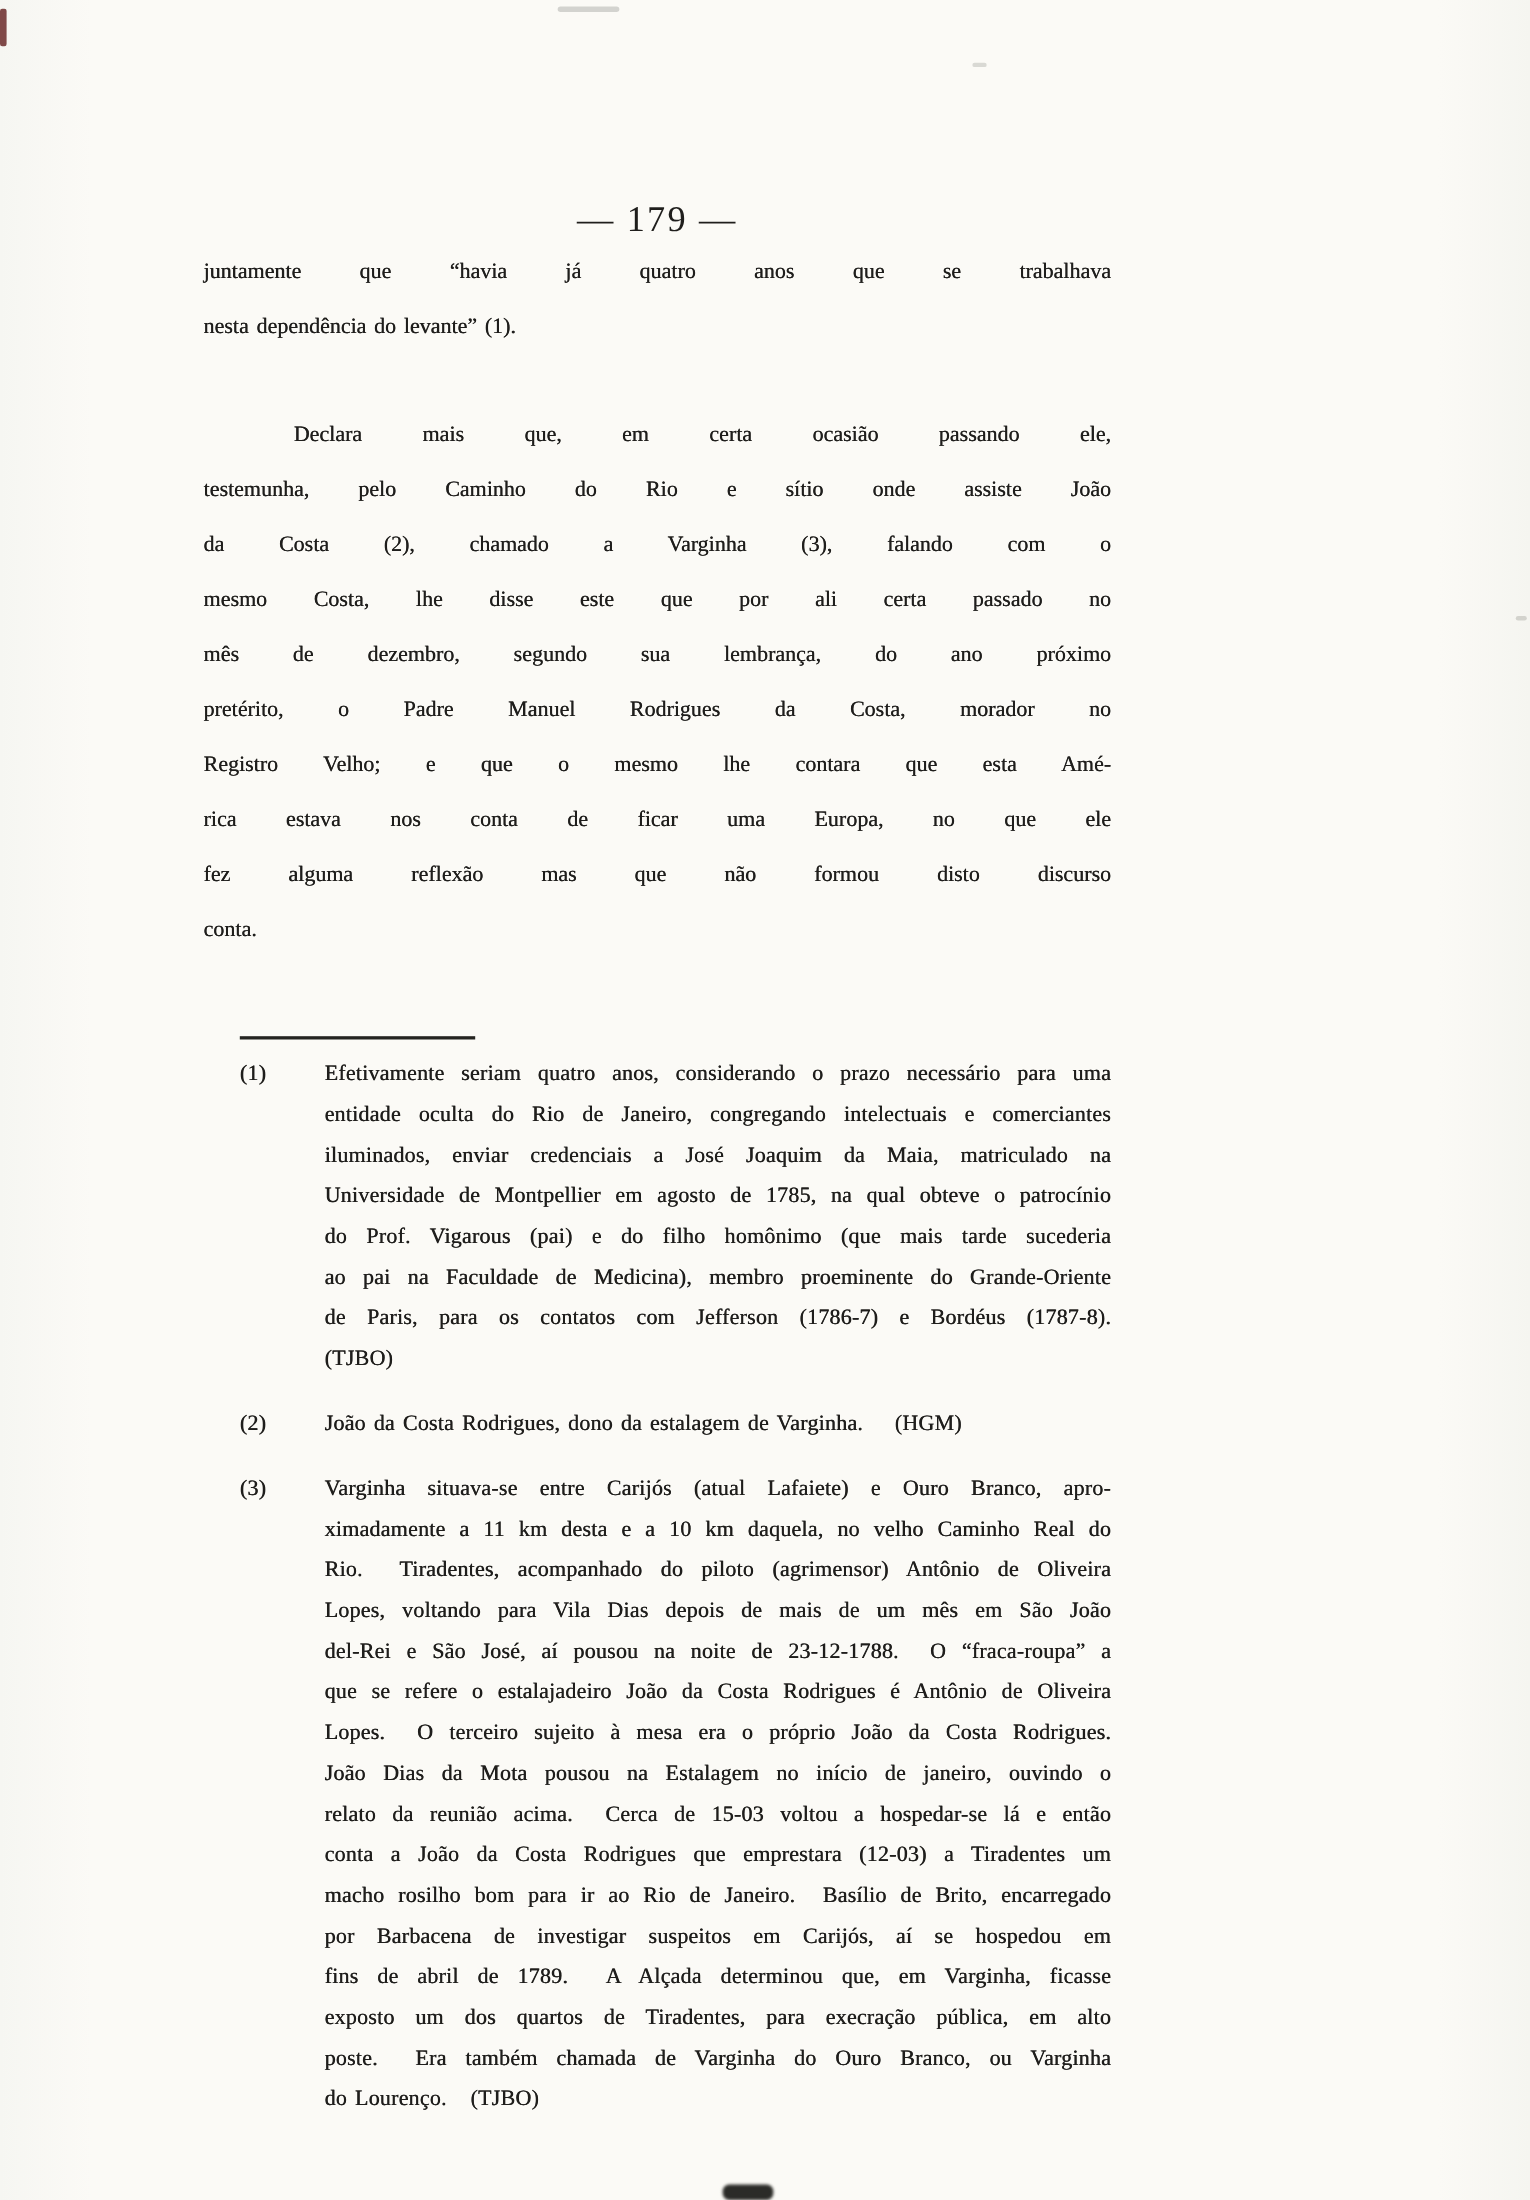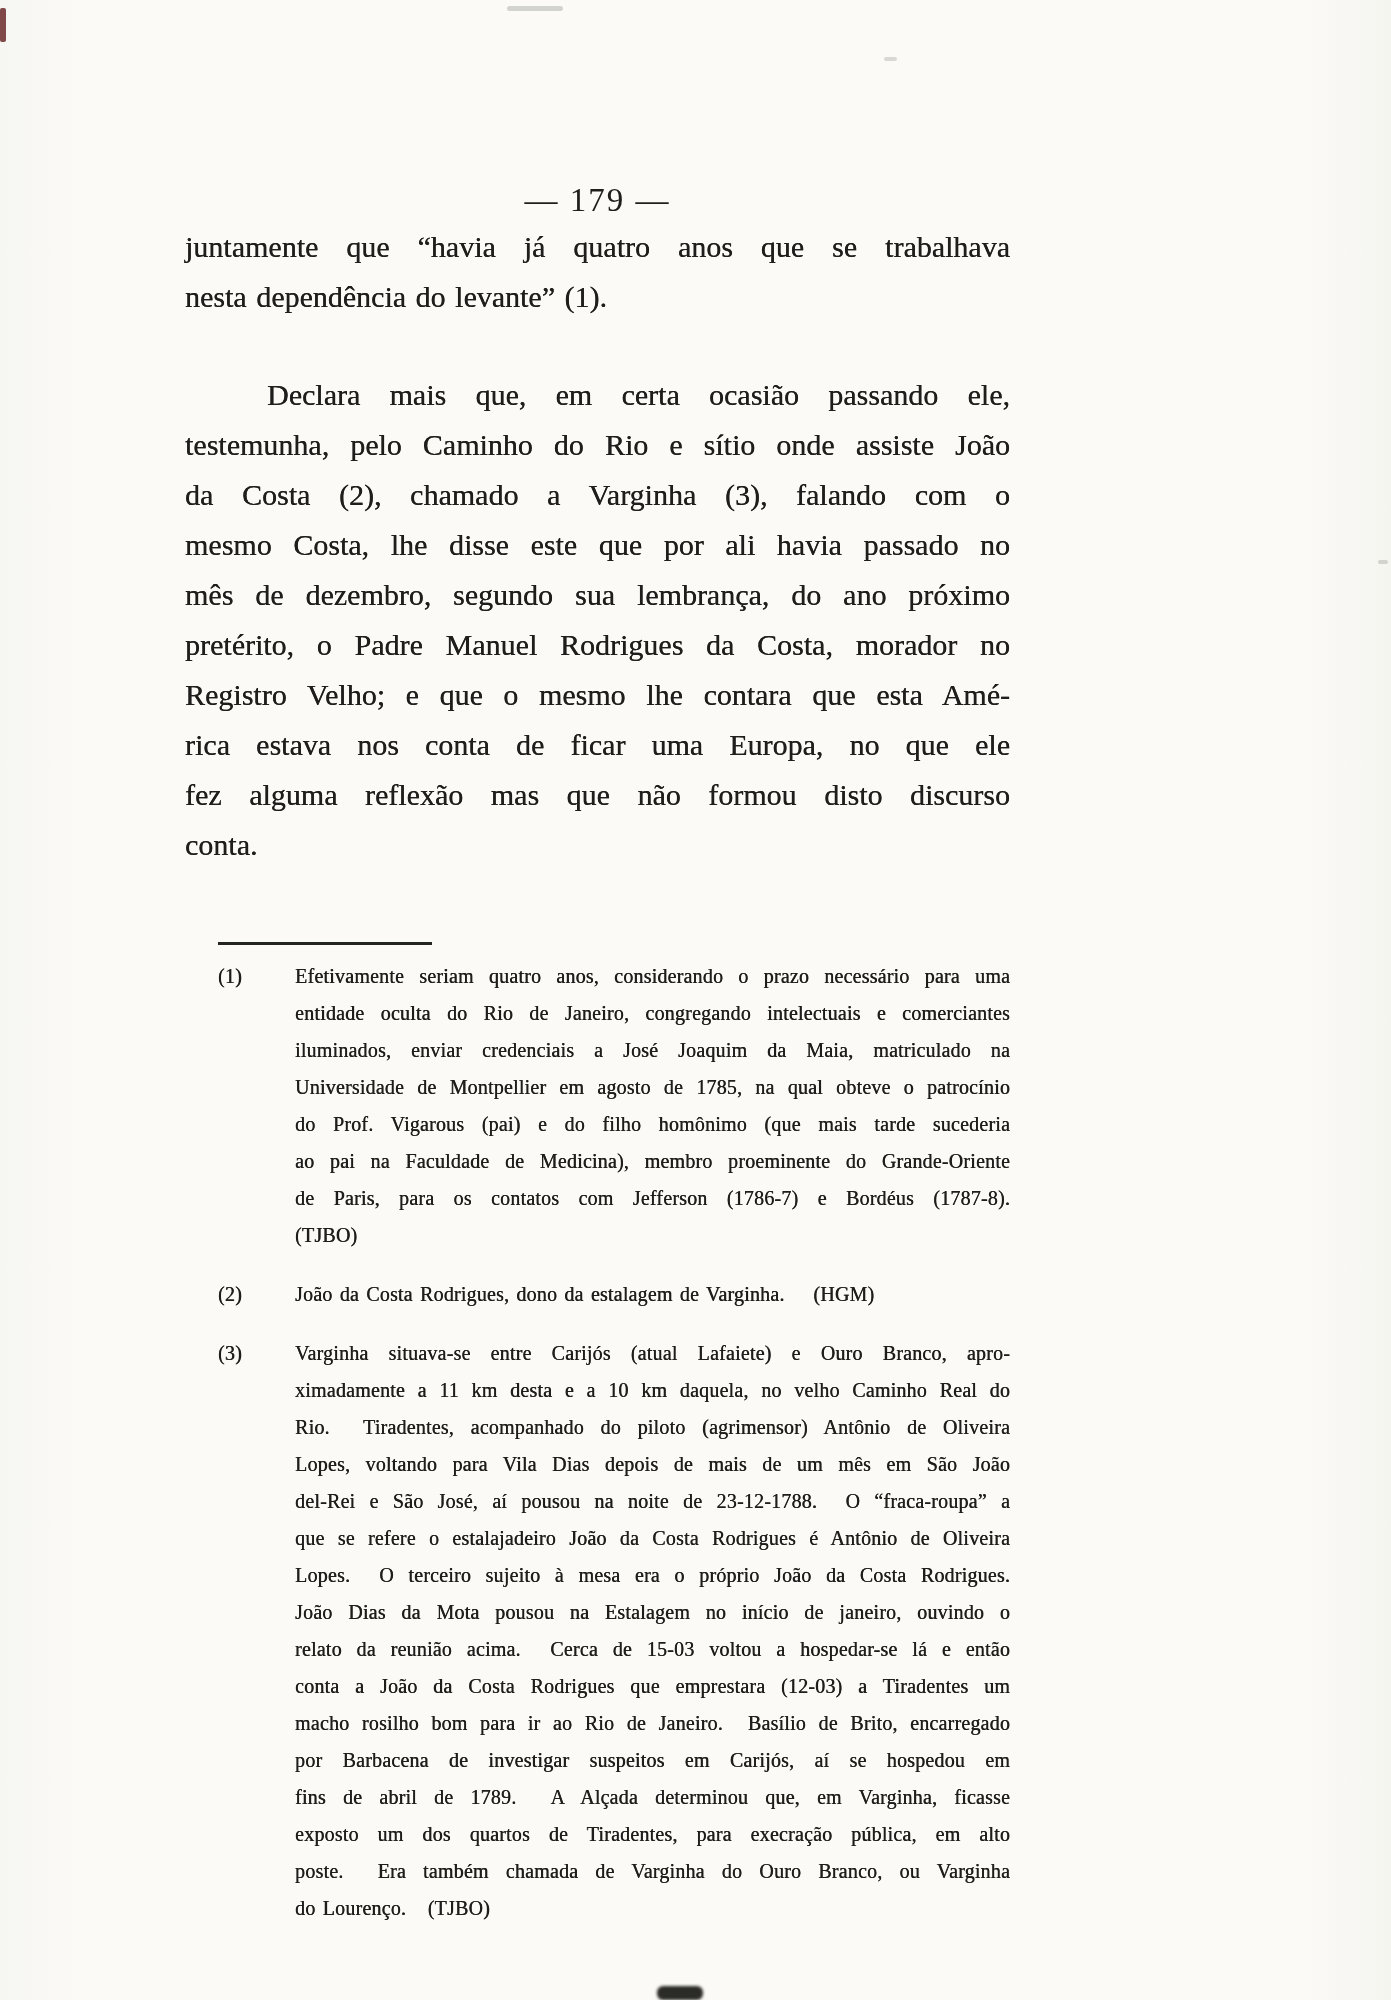--- a/index.html
+++ b/index.html
@@ -10,21 +10,21 @@
     overflow:hidden;
     font-family:"Liberation Serif","DejaVu Serif",serif;
     color:#1f1e1c;
   }
   .page-number{
     position:absolute;top:182px;left:185px;width:825px;
     text-align:center;font-size:33px;letter-spacing:2px;
   }
   .body-text{
     position:absolute;top:222px;left:185px;width:825px;
-    font-size:30px;line-height:50px;
+    font-size:20px;line-height:50px;
     text-shadow:0.25px 0 0 currentColor;
   }
   .para{margin:0;}
   .para + .para{margin-top:48px;}
   .tline{
     text-align:justify;text-align-last:justify;
     word-spacing:2px;
   }
   .tline.last{text-align-last:left;}
   .tline.indent{text-indent:82px;}
@@ -64,21 +64,21 @@
 
   <div class="body-text">
       <div class="para">
         <div class="tline">juntamente que “havia já quatro anos que se trabalhava</div>
         <div class="tline last">nesta dependência do levante” (1).</div>
       </div>
       <div class="para">
         <div class="tline indent">Declara mais que, em certa ocasião passando ele,</div>
         <div class="tline">testemunha, pelo Caminho do Rio e sítio onde assiste João</div>
         <div class="tline">da Costa (2), chamado a Varginha (3), falando com o</div>
-        <div class="tline">mesmo Costa, lhe disse este que por ali havia passado no</div>
+        <div class="tline">mesmo Costa, lhe disse este que por ali certa passado no</div>
         <div class="tline">mês de dezembro, segundo sua lembrança, do ano próximo</div>
         <div class="tline">pretérito, o Padre Manuel Rodrigues da Costa, morador no</div>
         <div class="tline">Registro Velho; e que o mesmo lhe contara que esta Amé-</div>
         <div class="tline">rica estava nos conta de ficar uma Europa, no que ele</div>
         <div class="tline">fez alguma reflexão mas que não formou disto discurso</div>
         <div class="tline last">conta.</div>
       </div>
     </div>
 
   <div class="fn-rule"></div>

